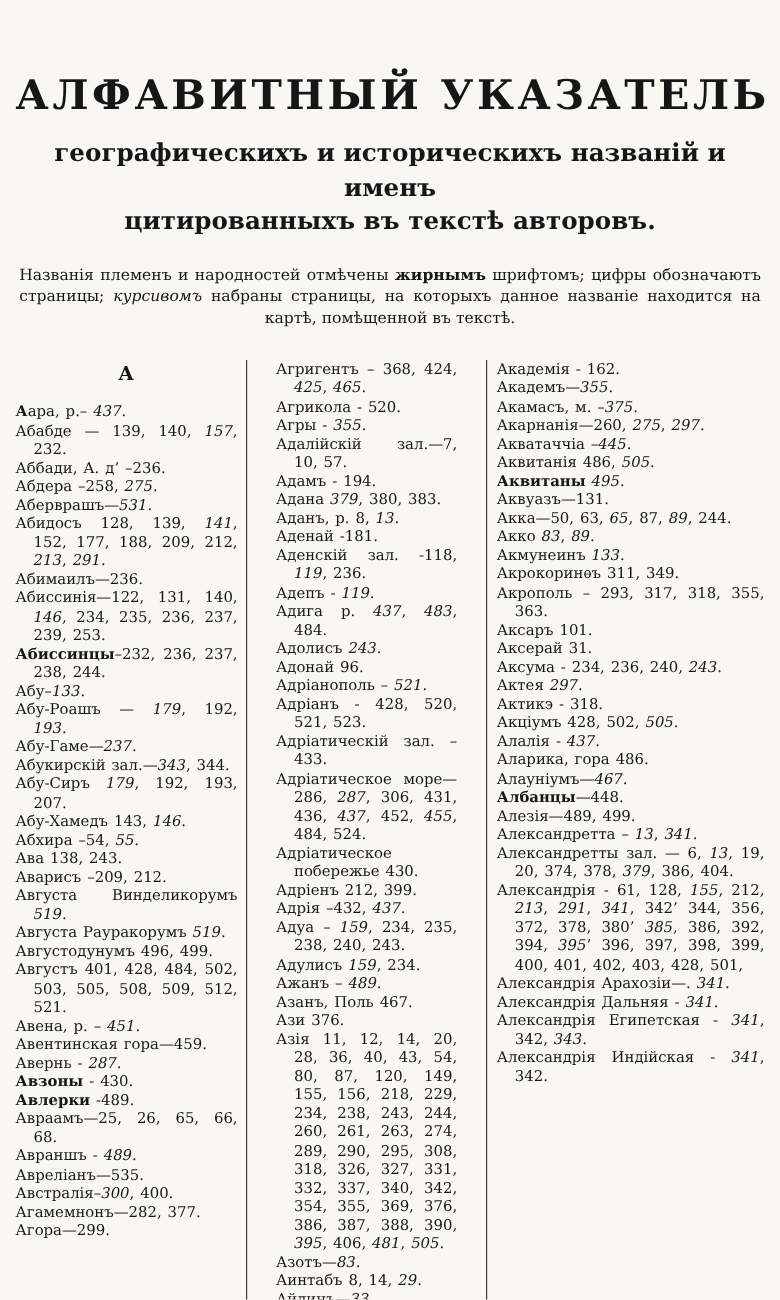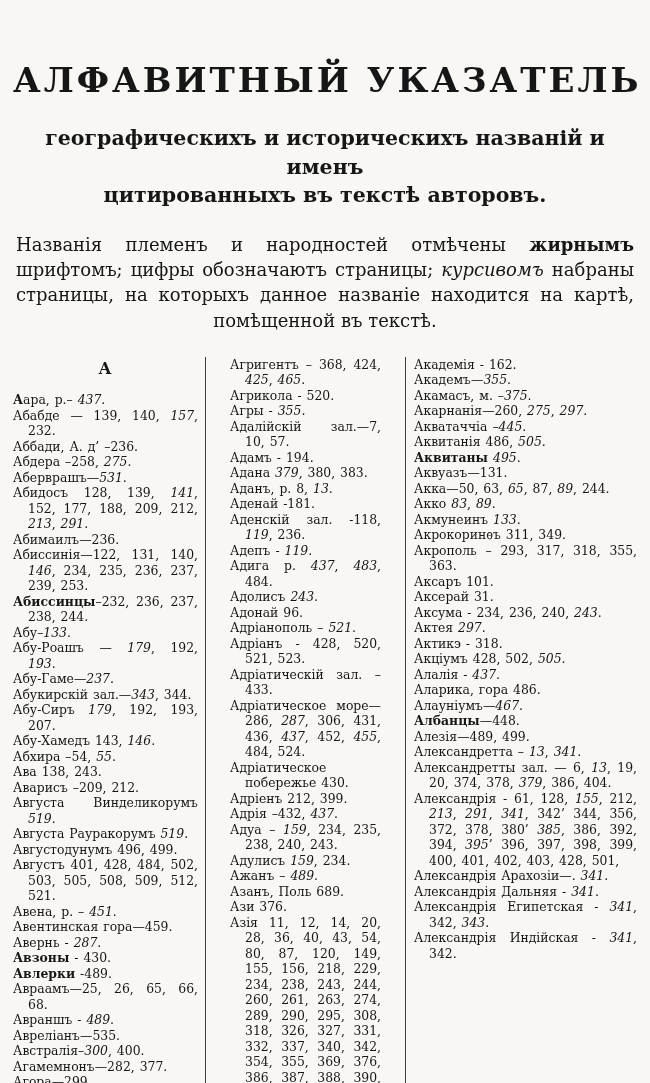--- a/index.html
+++ b/index.html
@@ -22,29 +22,29 @@
   }
   .title {
     margin: 20px 0 0 0;
     text-align: center;
     font-size: 34px;
     font-weight: bold;
     letter-spacing: 3px;
     white-space: nowrap;
   }
   .subtitle {
-    margin-top: 24px;
+    margin-top: 13px;
     text-align: center;
     font-size: 20.5px;
     font-weight: bold;
     line-height: 1.4;
   }
   .intro {
     margin: 22px 3px 0 3px;
-    font-size: 18px;
+    font-size: 13px;
     line-height: 1.4;
     text-align: justify;
     text-align-last: center;
   }
   .columns {
     display: flex;
     margin-top: 24px;
     align-items: stretch;
   }
   .col {
@@ -142,21 +142,21 @@
           <p class="entry">Адріанополь – <i>521</i>.</p>
           <p class="entry">Адріанъ - 428, 520, 521, 523.</p>
           <p class="entry">Адріатическій зал. – 433.</p>
           <p class="entry">Адріатическое море—286, <i>287</i>, 306, 431, 436, <i>437</i>, 452, <i>455</i>, 484, 524.</p>
           <p class="entry">Адріатическое побережье 430.</p>
           <p class="entry">Адріенъ 212, 399.</p>
           <p class="entry">Адрія –432, <i>437</i>.</p>
           <p class="entry">Адуа – <i>159</i>, 234, 235, 238, 240, 243.</p>
           <p class="entry">Адулисъ <i>159</i>, 234.</p>
           <p class="entry">Ажанъ – <i>489</i>.</p>
-          <p class="entry">Азанъ, Поль 689.</p>
+          <p class="entry">Азанъ, Поль 467.</p>
           <p class="entry">Ази 376.</p>
           <p class="entry">Азія 11, 12, 14, 20, 28, 36, 40, 43, 54, 80, 87, 120, 149, 155, 156, 218, 229, 234, 238, 243, 244, 260, 261, 263, 274, 289, 290, 295, 308, 318, 326, 327, 331, 332, 337, 340, 342, 354, 355, 369, 376, 386, 387, 388, 390, <i>395</i>, 406, <i>481</i>, <i>505</i>.</p>
           <p class="entry">Азотъ—<i>83</i>.</p>
           <p class="entry">Аинтабъ 8, 14, <i>29</i>.</p>
           <p class="entry">Айдинъ—<i>33</i>.</p>
           <p class="entry">Акаба - 22, 40, 72, <i>73</i>, 88, 107, 116.</p>
         </div>
     </div>
     <div class="col col-3">
       <div>

